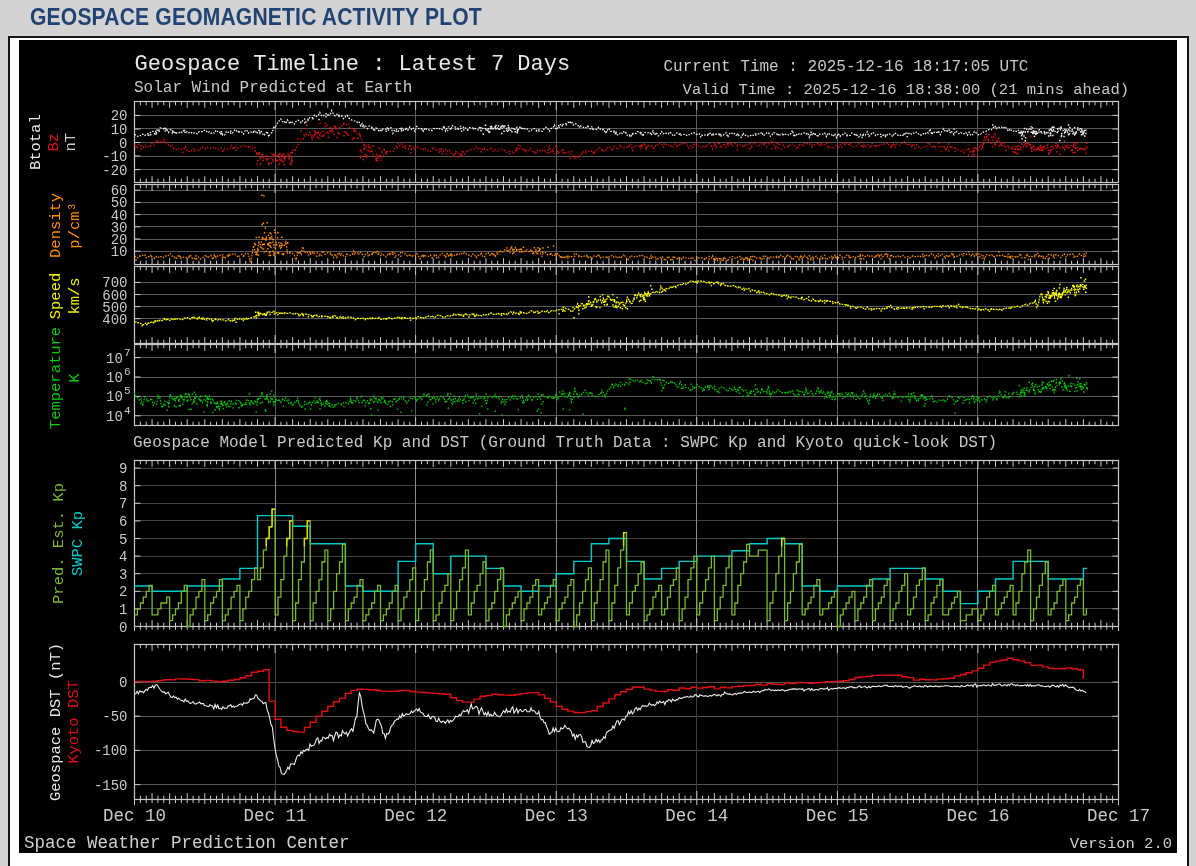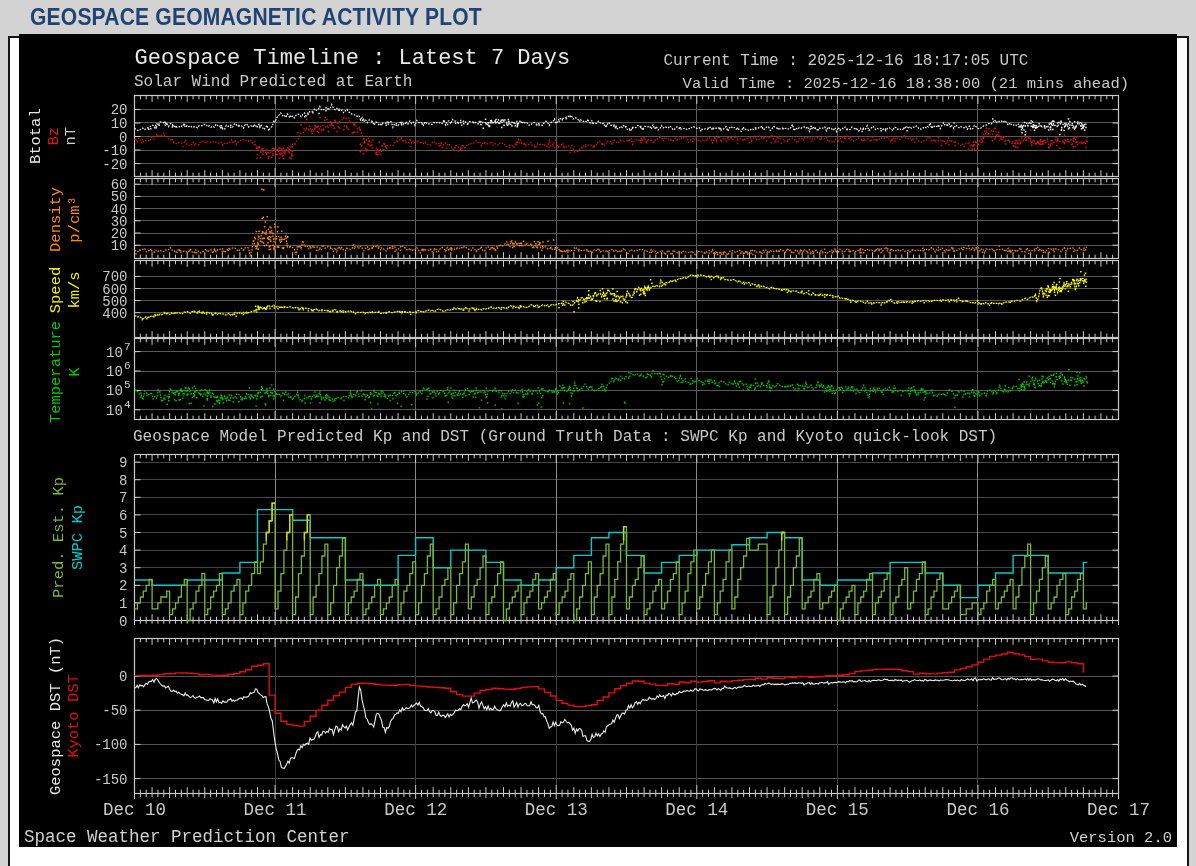--- a/index.html
+++ b/index.html
@@ -1,17 +1,17 @@
 <!DOCTYPE html>
 <html><head><meta charset="utf-8"><title>Geospace Geomagnetic Activity Plot</title>
 <style>
 html,body{margin:0;padding:0;background:#d3d3d3;width:1196px;height:866px;overflow:hidden}
 #hdr{position:absolute;left:30px;top:4px;font-family:"Liberation Sans",sans-serif;font-weight:bold;font-size:23px;color:#214374;transform:scaleX(0.916);transform-origin:left top;letter-spacing:0.2px;white-space:nowrap;opacity:0.999}
 #panel{position:absolute;left:8px;top:36px;width:1177px;height:834px;background:#fff;border:2px solid #141414}
-#plot{position:absolute;left:19px;top:34px;width:1158px;height:584px;background:#15803d}
+#plot{position:absolute;left:19px;top:40px;width:1158px;height:584px;background:#15803d}
 </style></head>
 <body>
 <div id="hdr">GEOSPACE GEOMAGNETIC ACTIVITY PLOT</div>
 <div id="panel"></div>
 <div id="plot"><svg width="1158" height="813" viewBox="0 0 1158 813">
       <rect width="1158" height="813" fill="#000"></rect>
       <line x1="115.5" y1="75.5" x2="1099.5" y2="75.5" stroke="#585858" stroke-width="1"></line>
       <line x1="115.5" y1="88.5" x2="1099.5" y2="88.5" stroke="#585858" stroke-width="1"></line>
       <line x1="115.5" y1="102.5" x2="1099.5" y2="102.5" stroke="#585858" stroke-width="1"></line>
       <line x1="115.5" y1="116.5" x2="1099.5" y2="116.5" stroke="#585858" stroke-width="1"></line>

